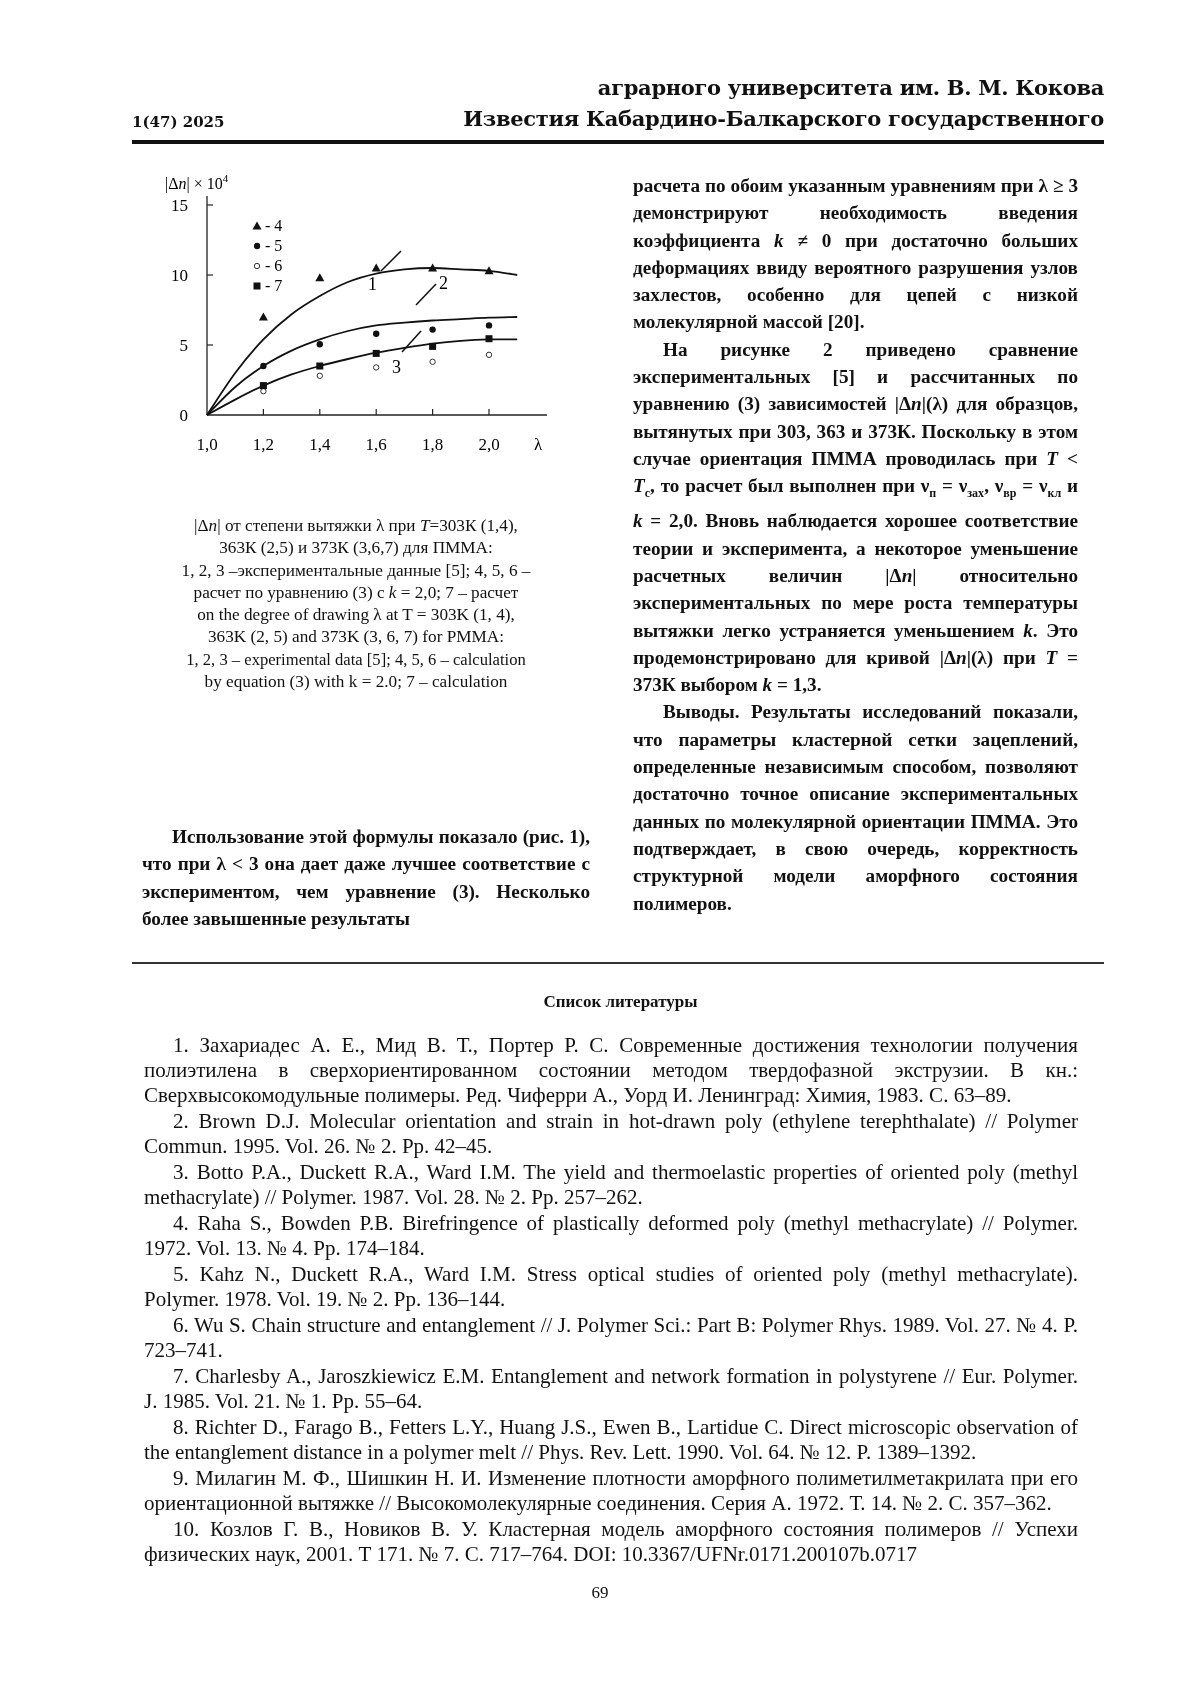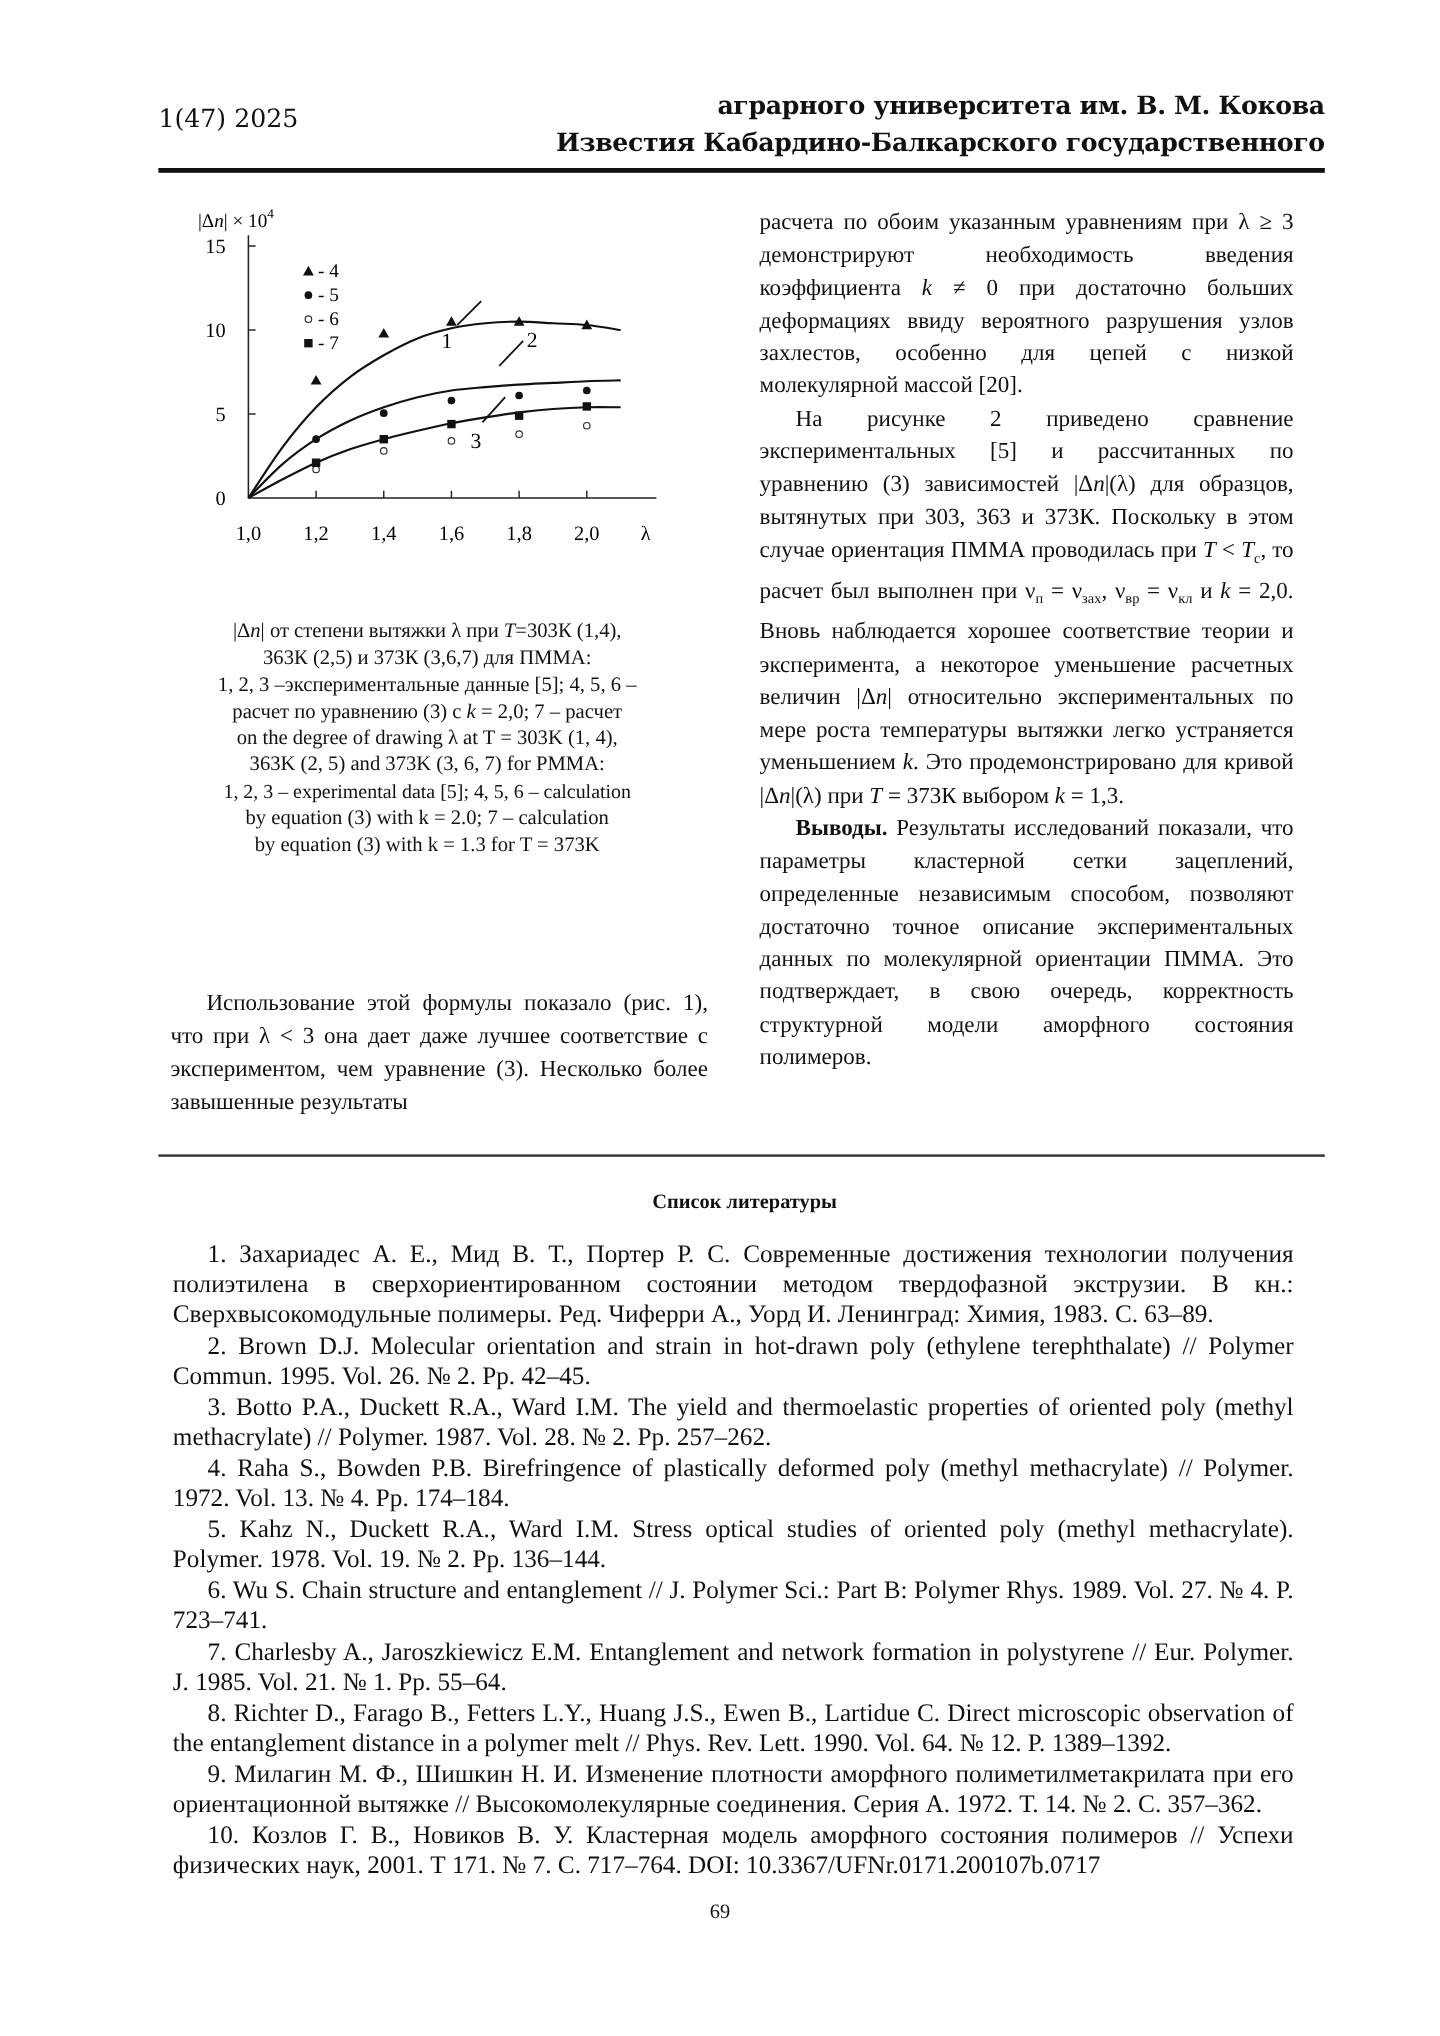--- a/index.html
+++ b/index.html
@@ -1,24 +1,24 @@
 <!DOCTYPE html>
 <html><head>
 <meta charset="utf-8">
 <style>
   html, body { margin: 0; padding: 0; background: #fff; }
   body { width: 1200px; height: 1697px; position: relative; color: #111; font-family: "Liberation Serif", serif; }
   .hdr-journal { position: absolute; right: 96px; top: 72px; text-align: right; font-size: 21px; font-weight: bold; line-height: 31px; font-family: "DejaVu Serif", serif; letter-spacing: -0.3px; }
-  .hdr-issue { position: absolute; left: 132px; top: 87px; font-size: 21px; font-weight: normal; font-family: "DejaVu Serif", serif; }
+  .hdr-issue { position: absolute; left: 132px; top: 113px; font-size: 15px; font-weight: bold; font-family: "DejaVu Serif", serif; }
   .hdr-rule { position: absolute; left: 132px; right: 96px; top: 140px; height: 4px; background: #111; }
   .fig { position: absolute; left: 150px; top: 168px; width: 400px; height: 320px; }
   .caption { position: absolute; left: 136px; top: 515px; width: 440px; text-align: center; font-size: 17.2px; line-height: 22.3px; }
   .caption b { font-weight: bold; }
   .col { position: absolute; font-size: 19.2px; line-height: 27.3px; text-align: justify; }
-  .col p { margin: 0; }
+  .col p { margin: 0; font-weight: bold; }
   .col .ind { text-indent: 30px; }
   .left-text { left: 142px; top: 823px; width: 448px; }
   .right-text { left: 633px; top: 172px; width: 445px; }
   .mid-rule { position: absolute; left: 132px; right: 96px; top: 962px; height: 1.5px; background: #333; }
   .refs-title { position: absolute; left: 0; right: 0; top: 992px; text-align: center; font-size: 17px; font-weight: bold; padding-left: 41px; }
   .refs { position: absolute; left: 144px; width: 934px; top: 1033px; font-size: 21px; line-height: 25px; text-align: justify; }
   .refs p { margin: 0 0 1px 0; text-indent: 29px; }
   .pagenum { position: absolute; left: 0; right: 0; top: 1583px; text-align: center; font-size: 17px; }
   .it { font-style: italic; }
   svg text { font-family: "Liberation Serif", serif; }
@@ -105,21 +105,20 @@
 
 <div class="caption">
   <div><span>|Δ</span><span class="it">n</span><span>| от степени вытяжки λ при </span><span class="it">T</span><span>=303К (1,4),</span></div>
   <div>363К (2,5) и 373К (3,6,7) для ПММА:</div>
   <div>1, 2, 3 –экспериментальные данные [5]; 4, 5, 6 –</div>
   <div><span>расчет по уравнению (3) с </span><span class="it">k</span><span> = 2,0; 7 – расчет</span></div>
   <div>on the degree of drawing λ at T = 303K (1, 4),</div>
   <div>363K (2, 5) and 373K (3, 6, 7) for PMMA:</div>
   <div style="font-size:16.6px">1, 2, 3 – experimental data [5]; 4, 5, 6 – calculation</div>
   <div>by equation (3) with k = 2.0; 7 – calculation</div>
-  <div>by equation (3) with k = 1.3 for T = 373K</div>
 </div>
 
 <div class="col left-text">
   <p class="ind">Использование этой формулы показало (рис. 1), что при λ &lt; 3 она дает даже лучшее соответствие с экспериментом, чем уравнение (3). Несколько более завышенные результаты</p>
 </div>
 
 <div class="col right-text">
   <p><span>расчета по обоим указанным уравнениям при λ ≥ 3 демонстрируют необходимость введения коэффициента </span><span class="it">k</span><span> ≠ 0 при достаточно больших деформациях ввиду вероятного разрушения узлов захлестов, особенно для цепей с низкой молекулярной массой [20].</span></p>
   <p class="ind"><span>На рисунке 2 приведено сравнение экспериментальных [5] и рассчитанных по уравнению (3) зависимостей |Δ</span><span class="it">n</span><span>|(λ) для образцов, вытянутых при 303, 363 и 373К. Поскольку в этом случае ориентация ПММА проводилась при </span><span class="it">T</span><span> &lt; </span><span class="it">T</span><sub style="font-size:12px">c</sub><span>, то расчет был выполнен при ν</span><sub style="font-size:12px">п</sub><span> = ν</span><sub style="font-size:12px">зах</sub><span>, ν</span><sub style="font-size:12px">вр</sub><span> = ν</span><sub style="font-size:12px">кл</sub><span> и </span><span class="it">k</span><span> = 2,0. Вновь наблюдается хорошее соответствие теории и эксперимента, а некоторое уменьшение расчетных величин |Δ</span><span class="it">n</span><span>| относительно экспериментальных по мере роста температуры вытяжки легко устраняется уменьшением </span><span class="it">k</span><span>. Это продемонстрировано для кривой |Δ</span><span class="it">n</span><span>|(λ) при </span><span class="it">T</span><span> = 373К выбором </span><span class="it">k</span><span> = 1,3.</span></p>
   <p class="ind"><b>Выводы.</b><span> Результаты исследований показали, что параметры кластерной сетки зацеплений, определенные независимым способом, позволяют достаточно точное описание экспериментальных данных по молекулярной ориентации ПММА. Это подтверждает, в свою очередь, корректность структурной модели аморфного состояния полимеров.</span></p>

